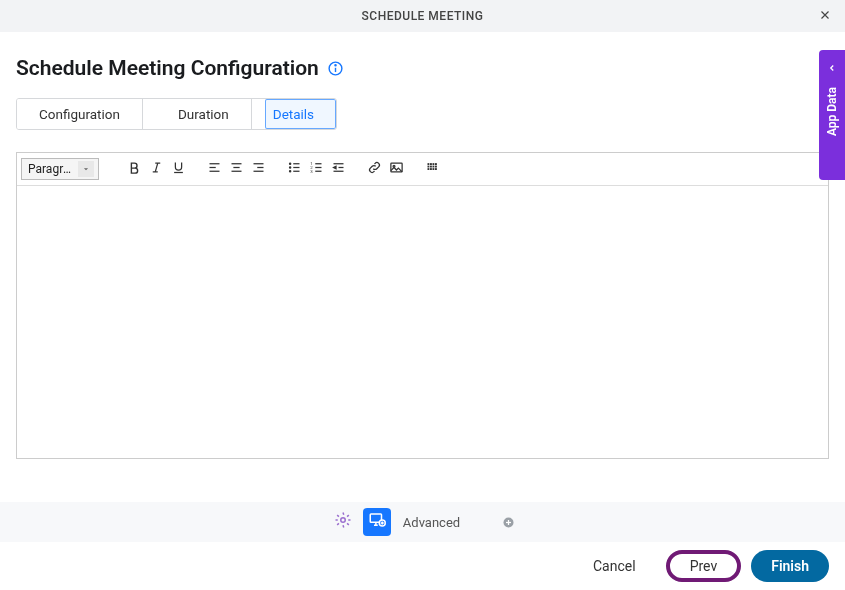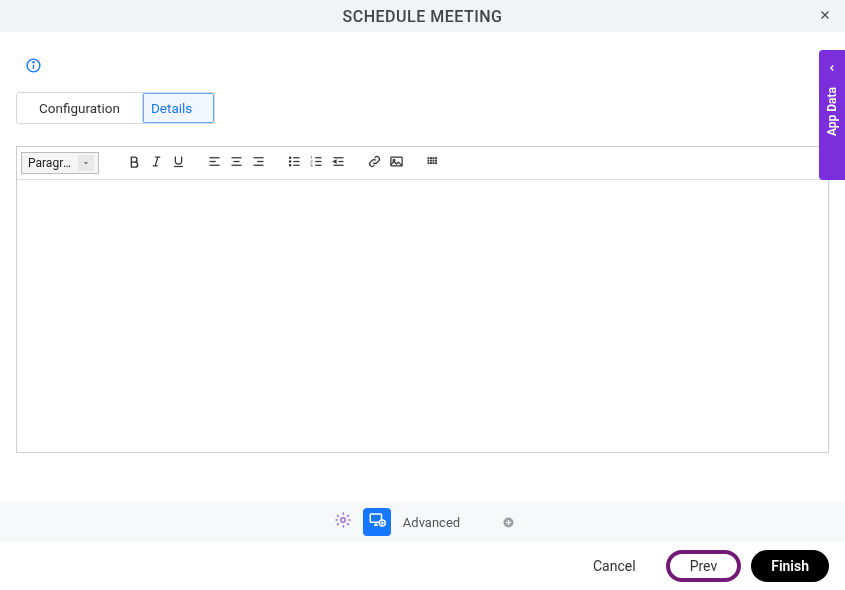--- a/index.html
+++ b/index.html
@@ -1,30 +1,30 @@
 <!DOCTYPE html>
 <html><head>
 <meta charset="utf-8">
 <style>
 * { box-sizing: border-box; margin: 0; padding: 0; }
 body { font-family: -apple-system, BlinkMacSystemFont, "Segoe UI", Roboto, Arial, sans-serif; width: 845px; height: 590px; position: relative; background: #fff; overflow: hidden; }
 
 .header-bar { height: 32px; background: #f2f3f5; display: flex; align-items: center; justify-content: center; position: relative; }
-.header-title { font-size: 16px; letter-spacing: 0.5px; color: #444; font-weight: 500; }
+.header-title { font-size: 12px; letter-spacing: 0.5px; color: #444; font-weight: 500; }
 .close-btn { position: absolute; right: 10px; top: 50%; transform: translateY(-50%); width: 20px; height: 20px; display: flex; align-items: center; justify-content: center; cursor: pointer; color: #444; }
 .close-btn svg { width: 14px; height: 14px; }
 
 .content { padding: 12px 16px 0 16px; }
 
 .page-title-row { display: flex; align-items: center; margin: 12px 0 18px 0; }
 .page-title { font-size: 21px; font-weight: 600; color: #1a1c1f; }
 .info-icon { margin-left: 8px; width: 18px; height: 18px; display: inline-flex; align-items: center; justify-content: center; }
 .info-icon svg { width: 17px; height: 17px; }
 
-.tabs { display: flex; border: 1px solid #d6d8db; border-radius: 3px; overflow: hidden; width: fit-content; }
+.tabs { display: flex; border: 1px solid #d6d8db; border-radius: 3px; overflow: hidden; width: fit-content; gap: 13px; }
 .tab { padding: 7px 22px; font-size: 13.5px; color: #333; cursor: pointer; border-right: 1px solid #d6d8db; background: #fff; }
 .tab:last-child { border-right: none; padding-left: 8px; }
 .tab.active { color: #1677ff; background: #f0f7ff; box-shadow: inset 0 0 0 1px #66a8ff; border-radius: 2px; }
 
 .editor-wrap { margin-top: 22px; border: 1px solid #ccc; }
 .toolbar { display: flex; align-items: center; padding: 5px 4px; border-bottom: 1px solid #ddd; gap: 0; background: #fff; }
 .format-select { display: flex; align-items: center; border: 1px solid #bbb; background: #f5f5f5; height: 22px; padding: 0 4px 0 6px; font-size: 12px; color: #222; cursor: pointer; margin-right: 10px; max-width: 78px; }
 .format-label { overflow: hidden; text-overflow: ellipsis; white-space: nowrap; flex: 1; }
 .format-caret { width: 16px; height: 16px; display: flex; align-items: center; justify-content: center; margin-left: 2px; background: #e8e8e8; }
 .tb-group { display: flex; align-items: center; }
@@ -46,49 +46,51 @@
 .ft-icon.blue { background: #1677ff; color: #fff; }
 .ft-icon svg { width: 18px; height: 18px; }
 .adv-label-wrap { display: flex; align-items: center; margin-left: 6px; cursor: pointer; gap: 37px; }
 .adv-label { font-size: 13px; color: #555; margin-right: 4px; }
 .plus-circ { width: 15px; height: 15px; display: inline-flex; align-items: center; justify-content: center; }
 
 .footer-bottom { height: 48px; background: #fff; display: flex; align-items: center; justify-content: flex-end; padding-right: 16px; gap: 10px; }
 .btn { height: 32px; padding: 0 20px; border-radius: 16px; font-size: 14px; display: flex; align-items: center; justify-content: center; cursor: pointer; }
 .btn.text { background: transparent; color: #333; border: none; }
 .btn.outline { background: #fff; color: #333; border: 4px solid #701a75; }
-.btn.primary { background: #000000; color: #fff; border: none; font-weight: 600; }
+.btn.primary { background: #0369a1; color: #fff; border: none; font-weight: 600; }
 </style>
 </head>
 <body>
 
 <div class="header-bar">
   <span class="header-title">SCHEDULE MEETING</span>
   <div class="close-btn">
     <span>
       <svg viewBox="0 0 24 24" fill="none" stroke="currentColor" stroke-width="2">
           <path d="M18 6L6 18M6 6l12 12"></path>
         </svg>
     </span>
   </div>
 </div>
 
 <div class="content">
   <div class="page-title-row">
+    <h1 class="page-title">Schedule Meeting Configuration</h1>
     <span class="info-icon">
       <svg viewBox="0 0 24 24" fill="none" stroke="#1677ff" stroke-width="2">
           <circle cx="12" cy="12" r="9"></circle>
           <line x1="12" y1="11" x2="12" y2="17"></line>
           <circle cx="12" cy="7.5" r="0.8" fill="#1677ff"></circle>
         </svg>
     </span>
   </div>
 
   <div class="tabs">
     <div class="tab">Configuration</div>
+    <div class="tab">Duration</div>
     <div class="tab active">Details</div>
   </div>
 
   <div class="editor-wrap">
     <div class="toolbar">
       <div class="format-select">
         <span class="format-label">Paragra...</span>
         <span class="format-caret">
           <svg viewBox="0 0 24 24" width="10" height="10" fill="#666">
               <path d="M7 10l5 5 5-5z"></path>

